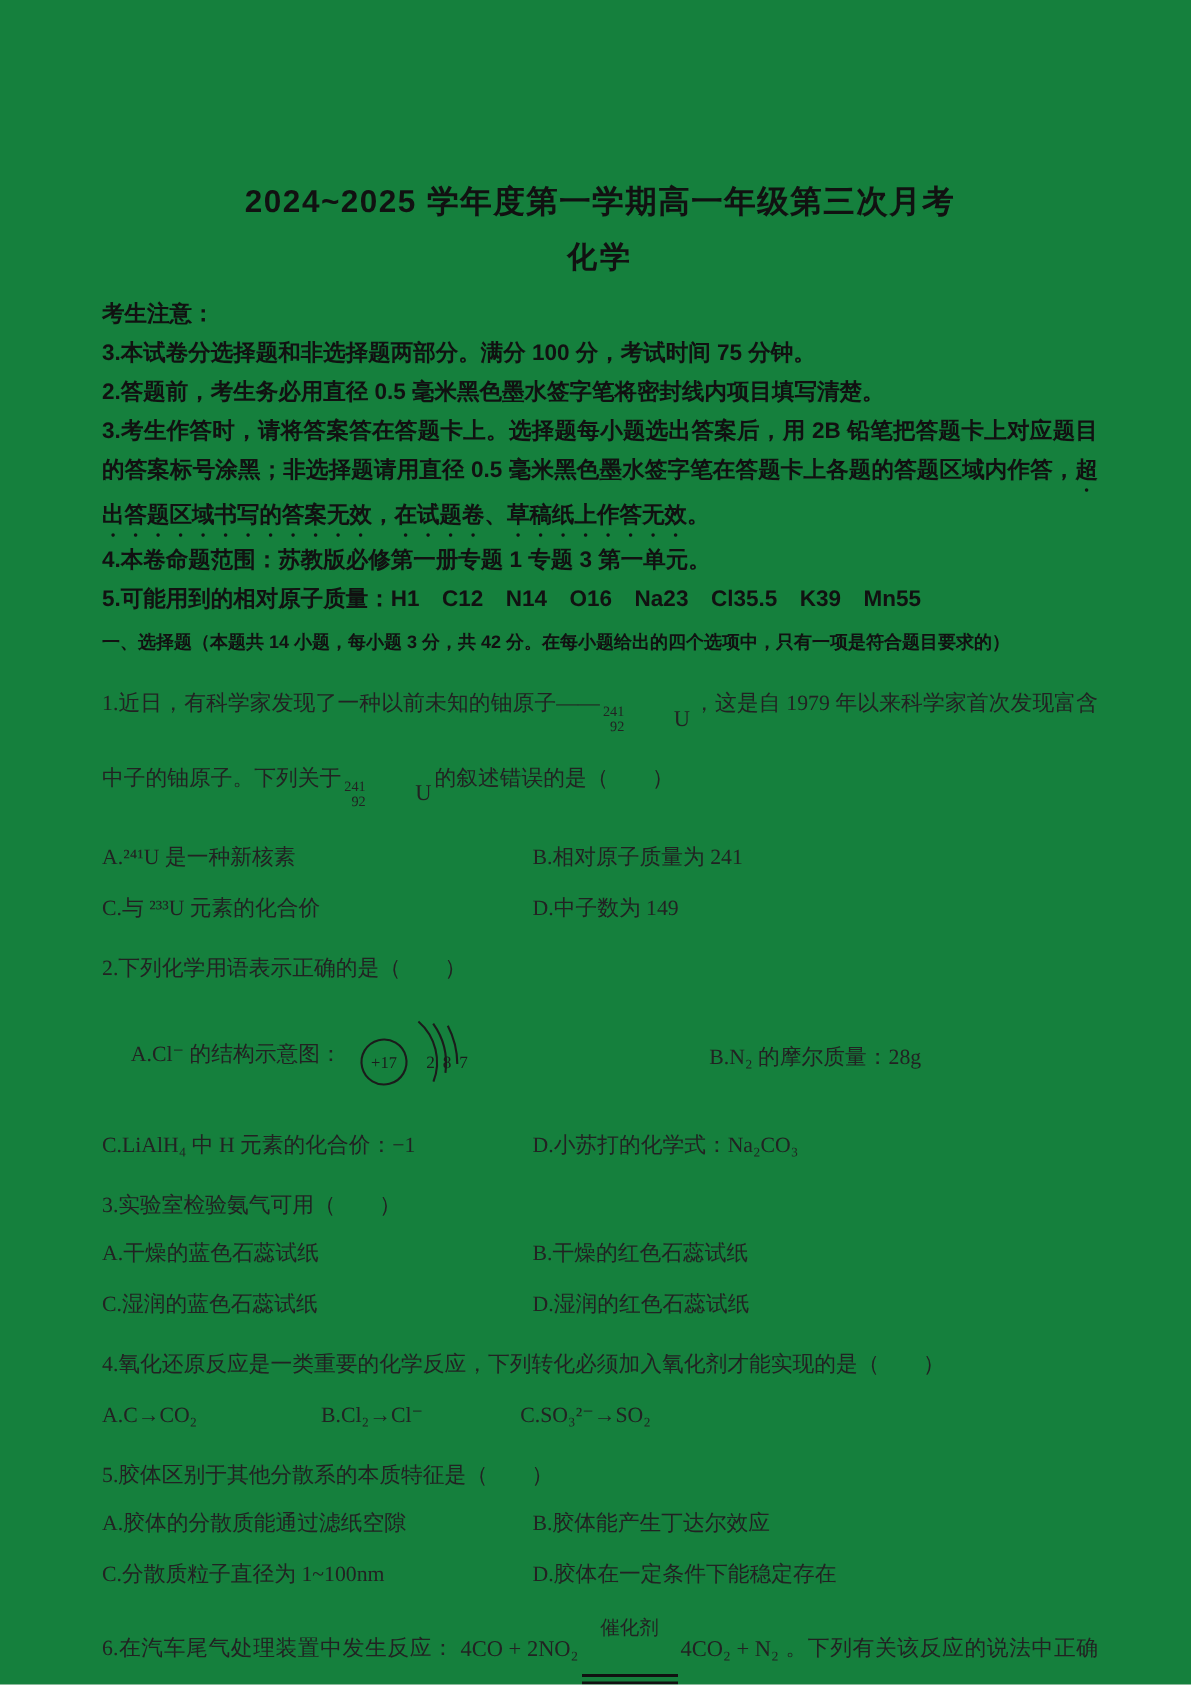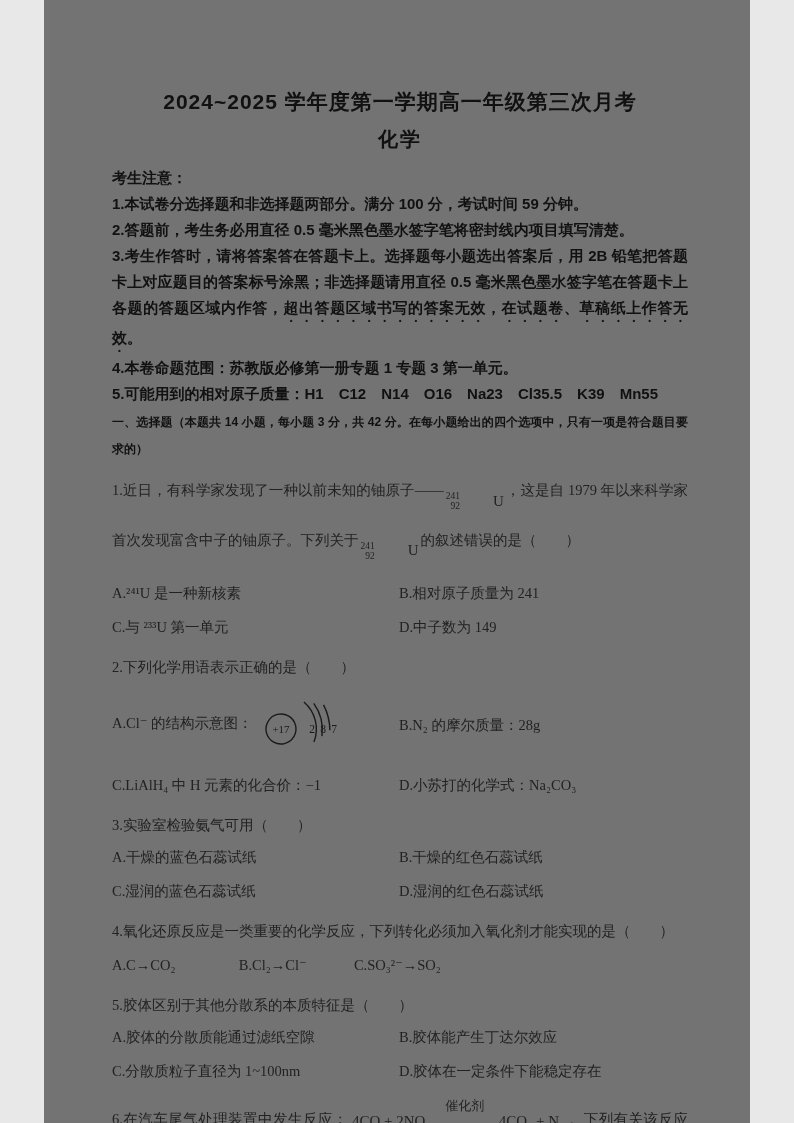--- a/index.html
+++ b/index.html
@@ -1,25 +1,25 @@
 <!DOCTYPE html>
 <html><head>
 <meta charset="utf-8">
 <style>
   html,body{margin:0;padding:0;background:#e8e8e8;}
   .page{
     position:relative;
-    width:706px;height:1123px;
+    width:794px;height:1123px;
     margin:0 auto;
-    background:#737373;
+    background:#15803d;
     color:#1b1b1b;
     font-family:"Liberation Serif","DejaVu Serif",serif;
     overflow:hidden;
     box-sizing:border-box;
-    padding:88px 62px 0 68px;
+    padding:120px 62px 0 68px;
   }
   .title{
     text-align:center;
     font-family:"Liberation Sans","DejaVu Sans",sans-serif;
     font-weight:700;
     font-size:21px;
     letter-spacing:1px;
     margin:0 0 10px 0;
     color:#111;
   }
@@ -59,41 +59,41 @@
   .stem{margin:0;line-height:30px;}
   .stem-wide{margin:6px 0 2px 0;line-height:39px;text-align:justify;}
   .opts-2col{display:grid;grid-template-columns:287px 1fr;}
   .opts-2col .opt{padding:6px 0;line-height:22px;}
   .opts-4col{display:grid;grid-template-columns:22% 20% 23% 35%;}
   .opts-4col .opt{padding:8px 0;line-height:22px;}
   .opt{white-space:nowrap;}
   .isotope{display:inline-flex;align-items:center;vertical-align:-4px;margin:0 2px;gap:32px;}
   .iso-nums{display:inline-flex;flex-direction:column;align-items:flex-end;font-size:9.5px;line-height:10px;margin-right:1px;}
   .iso-sym{font-size:15px;}
-  .diagram-row{display:grid;grid-template-columns:287px 1fr;align-items:center;min-height:86px;}
+  .diagram-row{display:grid;grid-template-columns:287px 1fr;align-items:center;min-height:86px;text-align:center;}
   .atom-svg{vertical-align:middle;margin-left:4px;}
   .equation{display:inline-flex;align-items:center;vertical-align:middle;margin:0 4px;justify-content:center;}
   .eq-side{font-size:15px;}
   .eq-cond-wrap{display:inline-flex;flex-direction:column;align-items:center;margin:0 2px;gap:23px;}
   .eq-cond{font-size:13px;line-height:16px;}
   .eq-dbar{width:64px;height:3px;border-top:2px solid #111;border-bottom:2px solid #111;box-sizing:content-box;}
   .q6p{line-height:34px;text-align:justify;margin:10px 0 0 0;}
   .mt6{margin-top:6px;} .mt8{margin-top:8px;}
 </style>
 </head>
 <body>
 
 <div class="page">
 
   <h1 class="title">2024~2025 学年度第一学期高一年级第三次月考</h1>
   <h2 class="subject">化学</h2>
 
   <div class="notice">
     <p>考生注意：</p>
-    <p>1.本试卷分选择题和非选择题两部分。满分 100 分，考试时间 59 分钟。</p>
+    <p>3.本试卷分选择题和非选择题两部分。满分 100 分，考试时间 75 分钟。</p>
     <p>2.答题前，考生务必用直径 0.5 毫米黑色墨水签字笔将密封线内项目填写清楚。</p>
     <p><span>3.考生作答时，请将答案答在答题卡上。选择题每小题选出答案后，用 2B 铅笔把答题卡上对应题目的答案标号涂黑；非选择题请用直径 0.5 毫米黑色墨水签字笔在答题卡上各题的答题区域内作答，</span><span class="emph">超出答题区域书写的答案无效，在试题卷、草稿纸上作答无效。</span></p>
     <p>4.本卷命题范围：苏教版必修第一册专题 1 专题 3 第一单元。</p>
     <p>5.可能用到的相对原子质量：H1　C12　N14　O16　Na23　Cl35.5　K39　Mn55</p>
   </div>
 
   <p class="sec-head">一、选择题（本题共 14 小题，每小题 3 分，共 42 分。在每小题给出的四个选项中，只有一项是符合题目要求的）</p>
 
   <div class="q">
     <p class="stem-wide">
@@ -107,21 +107,21 @@
           <span class="iso-nums">
             <span>241</span>
             <span>92</span>
           </span>
           <span class="iso-sym">U</span>
         </span><span>的叙述错误的是（　　）</span>
     </p>
     <div class="opts-2col mt6">
       <div class="opt">A.²⁴¹U 是一种新核素</div>
       <div class="opt">B.相对原子质量为 241</div>
-      <div class="opt">C.与 ²³³U 第一单元</div>
+      <div class="opt">C.与 ²³³U 元素的化合价</div>
       <div class="opt">D.中子数为 149</div>
     </div>
   </div>
 
   <div class="q">
     <p class="stem mt8">2.下列化学用语表示正确的是（　　）</p>
     <div class="diagram-row">
       <div class="opt">
         <span>A.Cl⁻ 的结构示意图：</span><svg class="atom-svg" width="104" height="84" viewBox="0 0 104 84">
           <g stroke="#1b1b1b" fill="none" stroke-width="1.4" transform="rotate(-14 24 46)">

